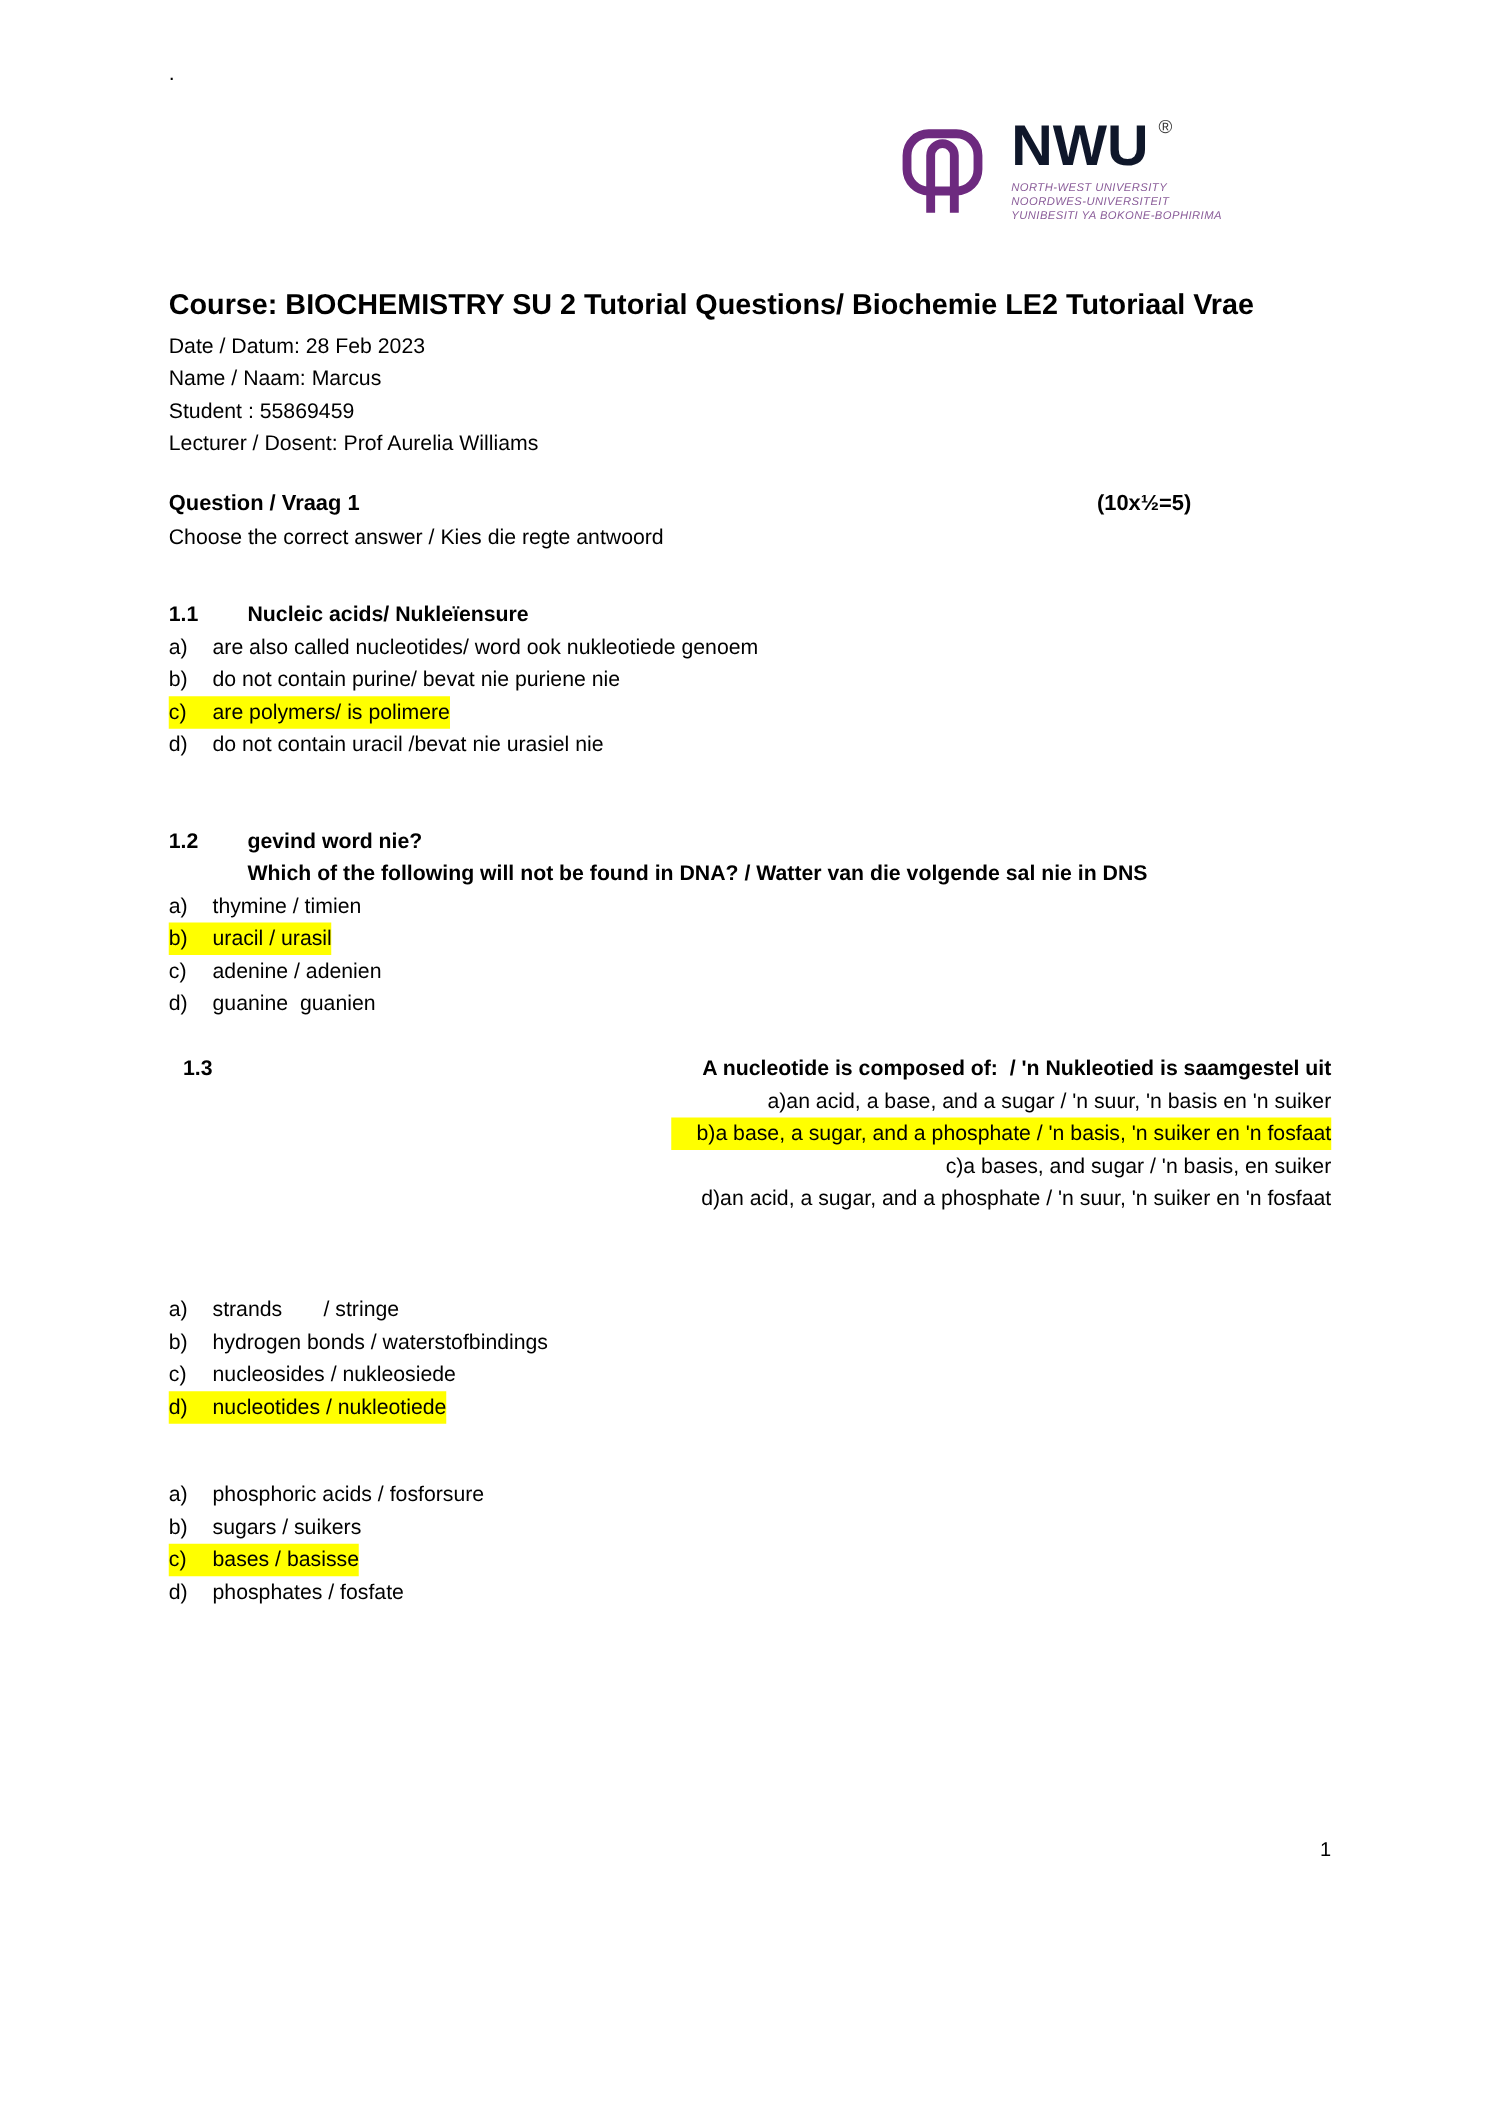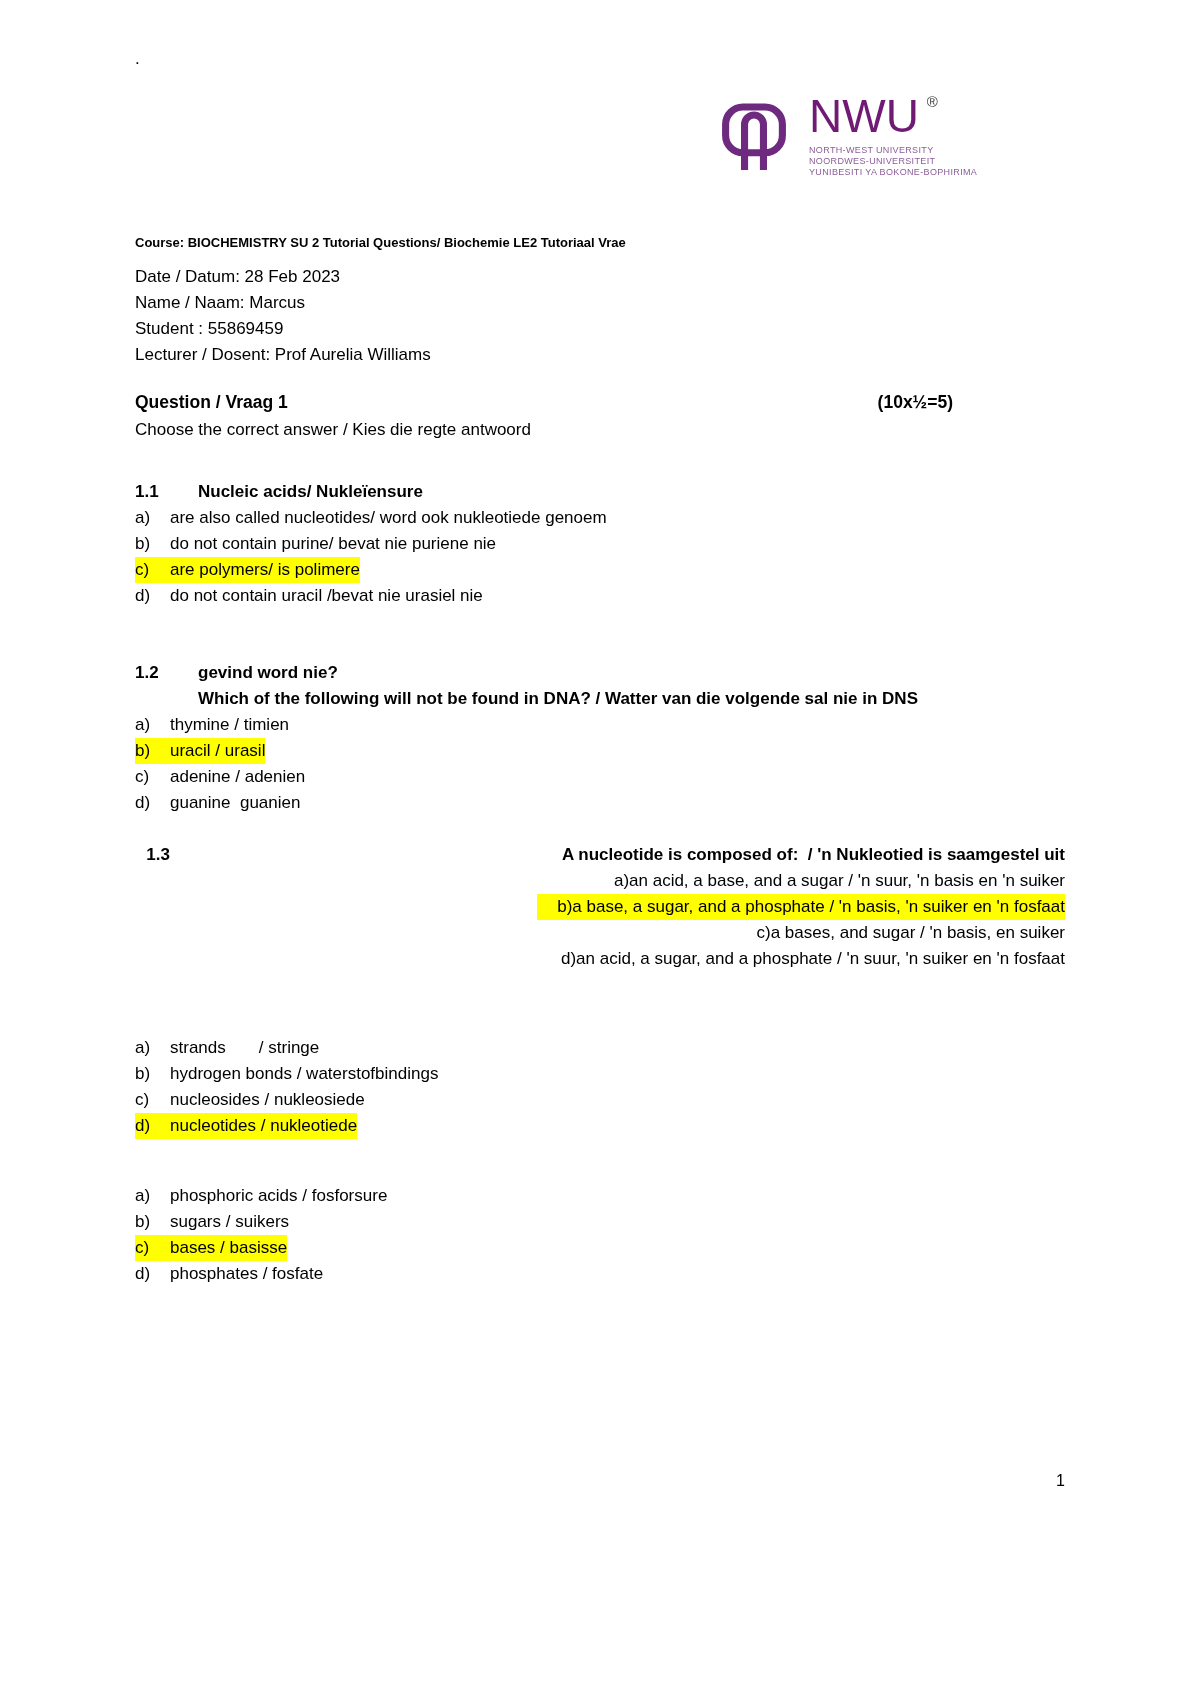--- a/index.html
+++ b/index.html
@@ -15,27 +15,27 @@
   }
   .content{position:absolute;left:135px;top:0;width:930px;}
 
   .stray{margin-top:46px;font-size:17px;line-height:26px;}
 
   
   .logo{display:flex;align-items:flex-start;gap:14px;margin:20px 0 0 578px;height:96px;}
   .logo-mark svg{display:block;}
   .logo-textcol{padding-top:2px;}
   .logo-brandrow{display:flex;align-items:flex-start;}
-  .logo-brand{font-size:46px;line-height:44px;font-weight:normal;color:#701a75;}
+  .logo-brand{font-size:46px;line-height:44px;font-weight:bold;color:#0f172a;}
   .logo-reg{font-size:15px;color:#3a3a3a;margin-left:8px;line-height:16px;}
-  .logo-sub{margin-top:7px;}
+  .logo-sub{margin-top:7px;font-style:italic;}
   .logo-sub .ls{font-size:9px;line-height:11px;color:#8a5c99;letter-spacing:0.35px;white-space:pre-wrap;}
 
   
-  .course-title{margin-top:42px;font-size:13px;line-height:26px;font-weight:bold;white-space:pre-wrap;}
+  .course-title{margin-top:42px;font-size:23px;line-height:26px;font-weight:bold;white-space:pre-wrap;}
   .meta{margin-top:8px;}
   .meta-line{font-size:17px;line-height:26px;white-space:pre-wrap;}
 
   .section-head{margin-top:21px;display:flex;justify-content:space-between;gap:16px;}
   .section-title,.section-points{font-size:17.5px;font-weight:bold;line-height:26px;white-space:pre-wrap;}
   .section-points{margin-right:112px;}
   .instruction{margin-top:2px;font-size:17px;line-height:26px;white-space:pre-wrap;}
 
   
   .q-title{display:flex;gap:28px;}

